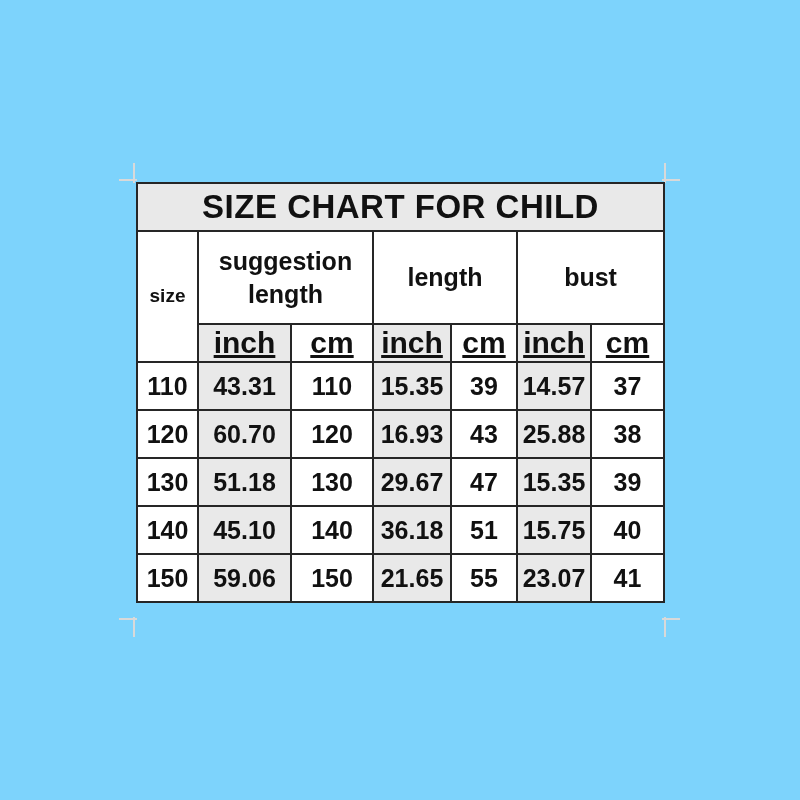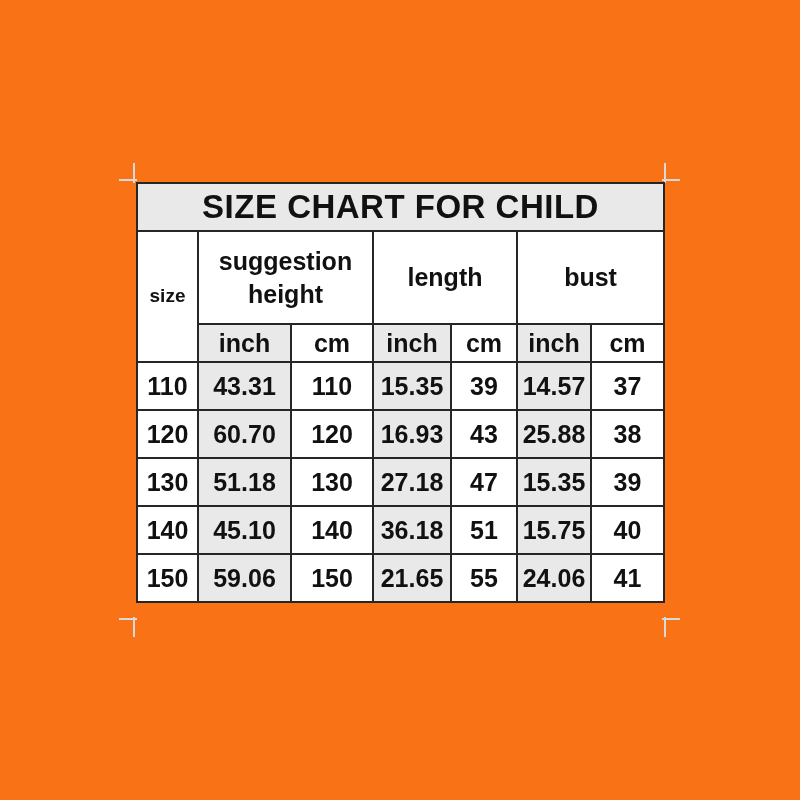--- a/index.html
+++ b/index.html
@@ -4,21 +4,21 @@
 <style>
   html, body { margin: 0; padding: 0; }
   body {
     width: 800px; height: 800px;
     background: #ffffff;
     font-family: "Liberation Sans", sans-serif;
   }
   .canvas {
     position: relative;
     width: 800px; height: 800px;
-    background: #f97316;
+    background: #7dd3fc;
     overflow: hidden;
   }
   table.size-chart {
     position: absolute;
     left: 136px; top: 182px;
     width: 527px;
     border-collapse: collapse;
     table-layout: fixed;
   }
   table.size-chart td, table.size-chart th {
@@ -37,21 +37,21 @@
     letter-spacing: 0.5px;
   }
   .group-row th {
     background: #ffffff;
     font-size: 25px;
     height: 91px;
     line-height: 1.3;
     padding: 0 6px;
   }
   th.corner-cell { background: #ffffff; font-size: 19px; }
-  .unit-row th { font-size: 25px; height: 36px; background: #ffffff; }
+  .unit-row th { font-size: 30px; height: 36px; background: #ffffff; text-decoration: underline; }
   .data-row td { font-size: 25px; height: 46px; background: #ffffff; }
   .gray { background: #e9e9e9 !important; }
   .mark { position: absolute; background: #d9d9d9; }
 </style>
 </head>
 <body>
 
 <div class="canvas">
 
   <div class="mark" style="left:133px; top:163px; width:2px; height:20px;"></div>
@@ -74,21 +74,21 @@
       <col style="width:73px">
     </colgroup>
 
     <tbody>
         <tr class="title-row">
       <td colspan="7">SIZE CHART FOR CHILD</td>
     </tr>
 
     <tr class="group-row">
       <th rowspan="2" class="corner-cell">size</th>
-      <th colspan="2">suggestion height</th>
+      <th colspan="2">suggestion length</th>
       <th colspan="2">length</th>
       <th colspan="2">bust</th>
     </tr>
 
     <tr class="unit-row">
       <th class="gray">inch</th>
       <th>cm</th>
       <th class="gray">inch</th>
       <th>cm</th>
       <th class="gray">inch</th>
@@ -112,21 +112,21 @@
       <td class="gray">16.93</td>
       <td>43</td>
       <td class="gray">25.88</td>
       <td>38</td>
     </tr>
 
     <tr class="data-row">
       <td>130</td>
       <td class="gray">51.18</td>
       <td>130</td>
-      <td class="gray">27.18</td>
+      <td class="gray">29.67</td>
       <td>47</td>
       <td class="gray">15.35</td>
       <td>39</td>
     </tr>
 
     <tr class="data-row">
       <td>140</td>
       <td class="gray">45.10</td>
       <td>140</td>
       <td class="gray">36.18</td>
@@ -134,18 +134,18 @@
       <td class="gray">15.75</td>
       <td>40</td>
     </tr>
 
     <tr class="data-row">
       <td>150</td>
       <td class="gray">59.06</td>
       <td>150</td>
       <td class="gray">21.65</td>
       <td>55</td>
-      <td class="gray">24.06</td>
+      <td class="gray">23.07</td>
       <td>41</td>
     </tr>
   </tbody>
     </table>
 </div>
 
 </body></html>

